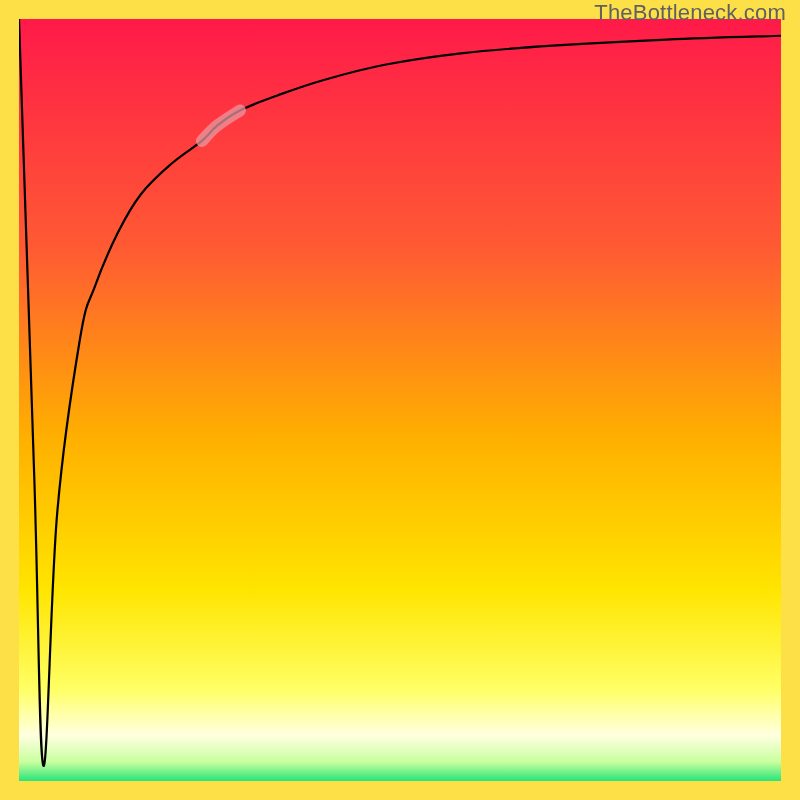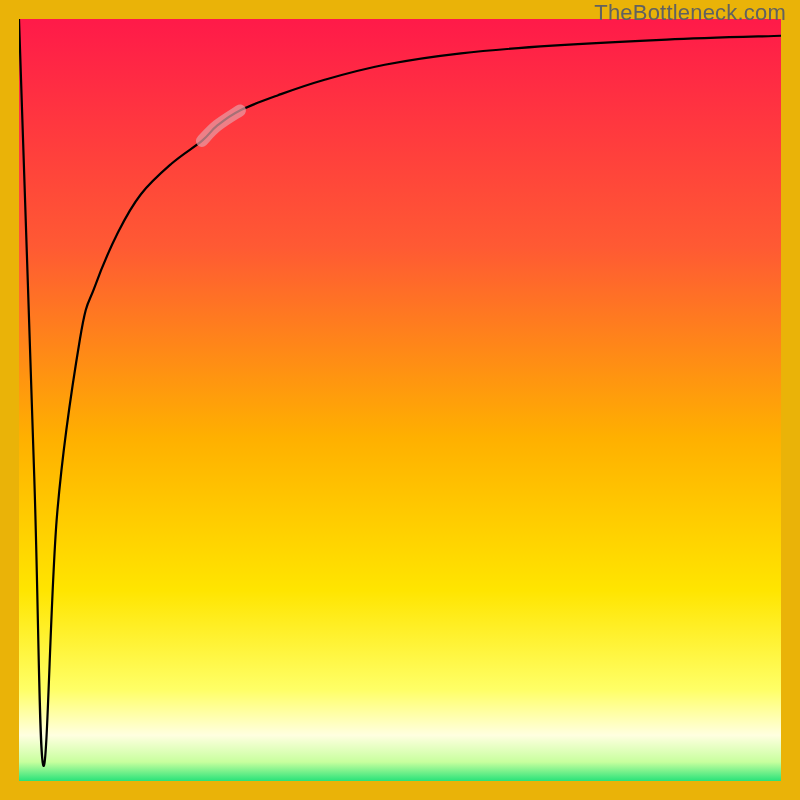--- a/index.html
+++ b/index.html
@@ -7,21 +7,21 @@
     padding: 0;
     width: 800px;
     height: 800px;
     background: #000;
     overflow: hidden;
   }
   .stage {
     position: relative;
     width: 800px;
     height: 800px;
-    background: #eab308;
+    background: #fde047;
   }
   .plot {
     position: absolute;
     left: 19px;
     top: 19px;
     width: 762px;
     height: 762px;
   }
   .gradient {
     position: absolute;

